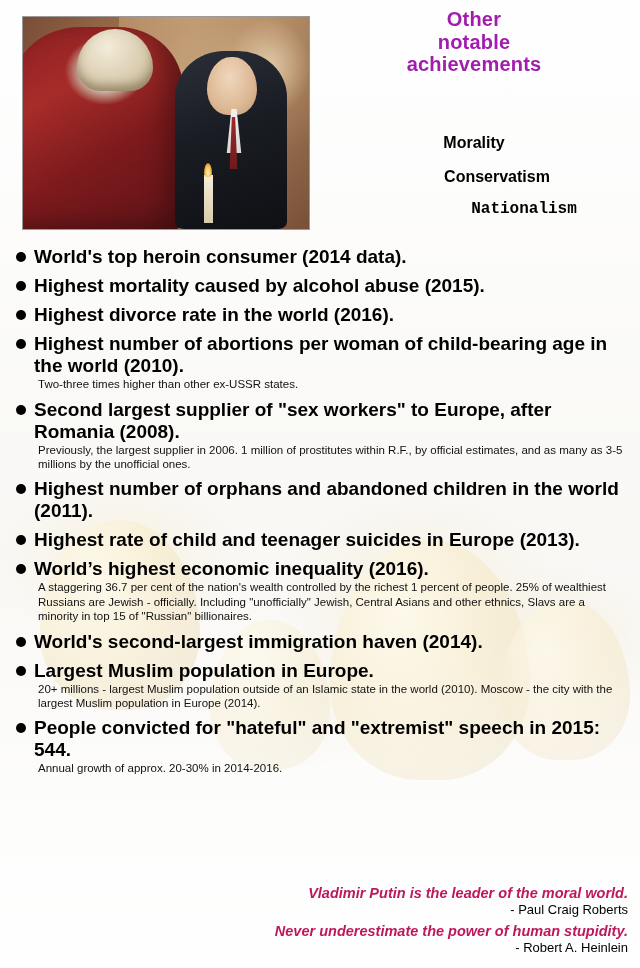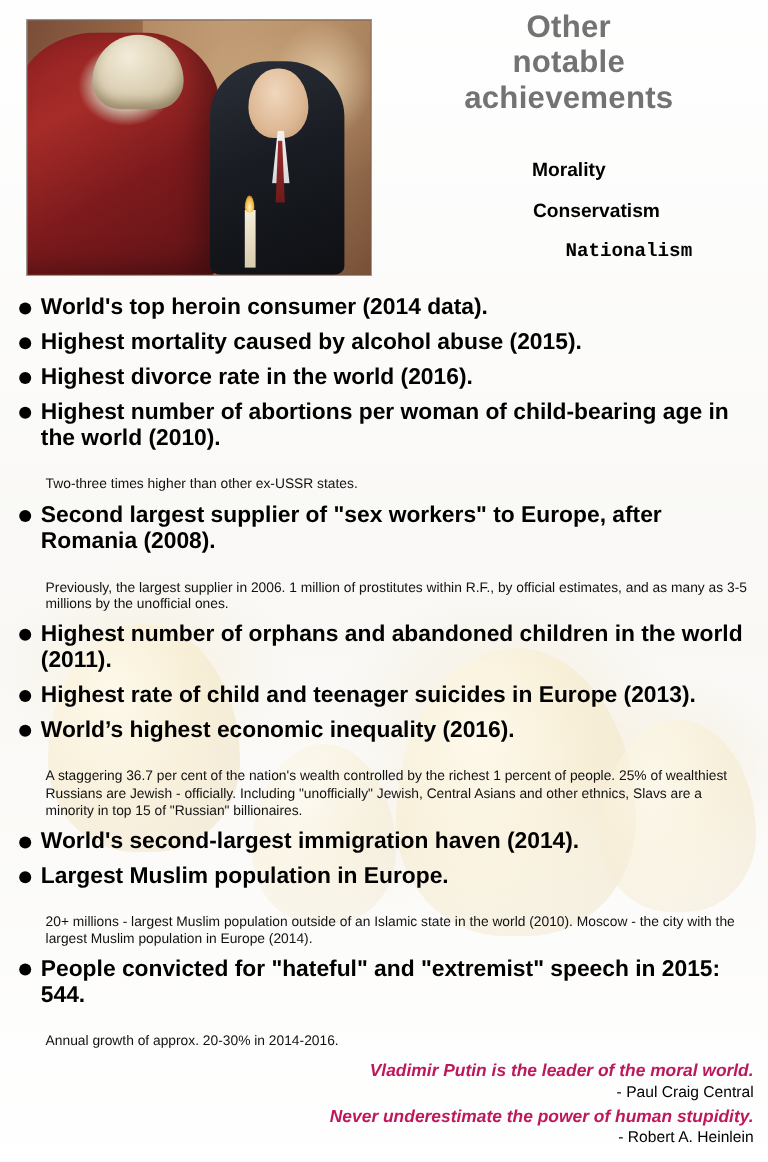--- a/index.html
+++ b/index.html
@@ -142,23 +142,23 @@
   }
 
   .title-block {
     position: absolute;
     right: 16px;
     top: 8px;
     width: 300px;
     text-align: center;
   }
   .title-line {
-    font-size: 26px;
+    font-size: 20px;
     font-weight: bold;
-    color: #737373;
+    color: #a21caf;
     line-height: 1.13;
     letter-spacing: 0.2px;
   }
   .subtitles {
     position: absolute;
     right: 16px;
     top: 134px;
     width: 300px;
     text-align: center;
   }
@@ -196,21 +196,21 @@
     font-size: 19px;
     font-weight: bold;
     color: #000;
     line-height: 1.16;
   }
   .item .note {
     font-size: 11.5px;
     font-weight: normal;
     color: #111;
     line-height: 1.25;
-    margin-top: 20px;
+    margin-top: 0;
     padding-left: 4px;
   }
 
   
   .quotes {
     position: absolute;
     right: 12px;
     bottom: 8px;
     text-align: right;
     width: 500px;
@@ -330,18 +330,18 @@
     <div class="item">
       <span class="dot"></span>
       <div class="main">People convicted for "hateful" and "extremist" speech in 2015: 544.</div>
       <div class="note">Annual growth of approx. 20-30% in 2014-2016.</div>
     </div>
 
   </div>
 
   <div class="quotes">
     <div class="quote-text">Vladimir Putin is the leader of the moral world.</div>
-    <div class="quote-author">- Paul Craig Central</div>
+    <div class="quote-author">- Paul Craig Roberts</div>
     <div class="quote-text">Never underestimate the power of human stupidity.</div>
     <div class="quote-author">- Robert A. Heinlein</div>
   </div>
 
 </div>
 
 </body></html>

